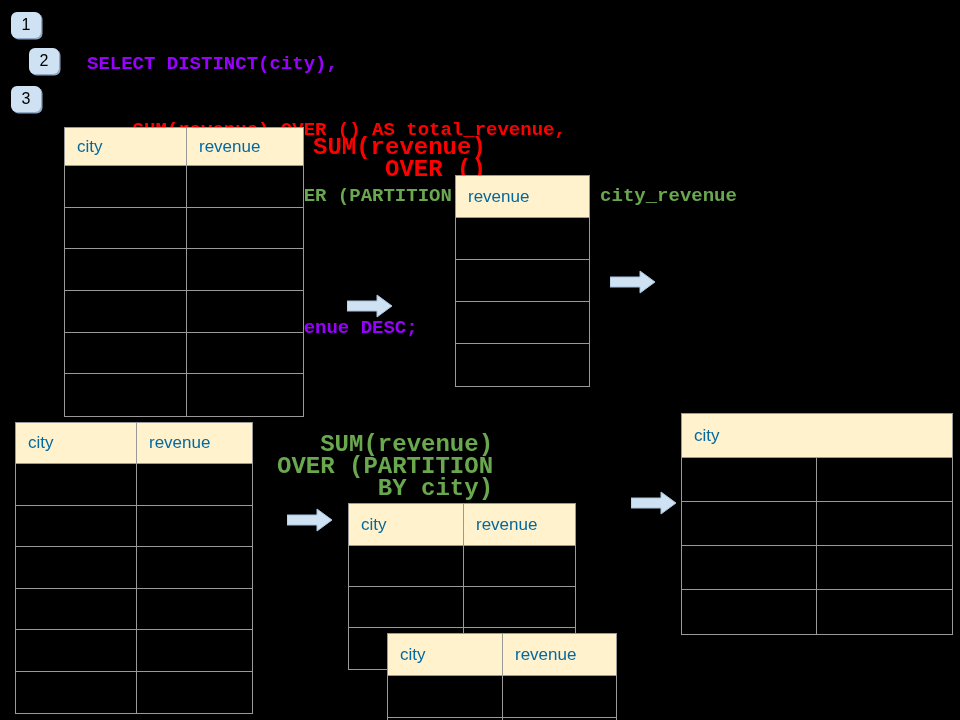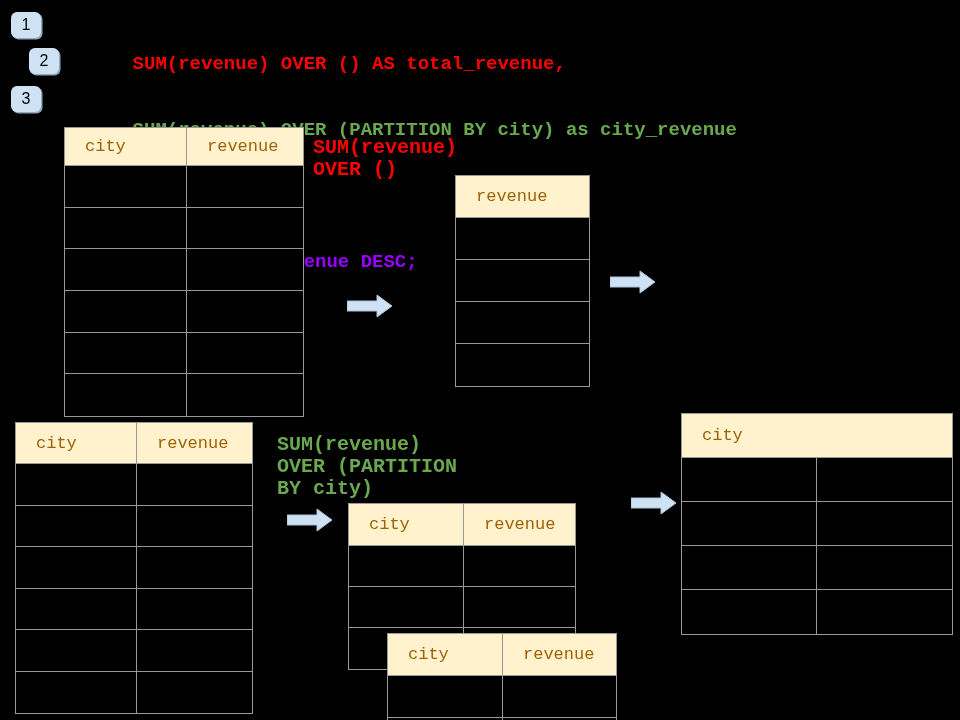--- a/index.html
+++ b/index.html
@@ -12,51 +12,52 @@
   
   .code{position:absolute;left:87px;top:9px;font-family:"Liberation Mono","DejaVu Sans Mono",monospace;
         font-weight:bold;font-size:19px;line-height:22px;white-space:pre;}
   .code .purple{color:#9900FF;}
   .code .red{color:#FF0000;}
   .code .green{color:#6AA84F;}
   .side-note{position:absolute;left:750px;top:32px;color:#9900FF;
         font-family:"Liberation Mono","DejaVu Sans Mono",monospace;font-weight:bold;
         font-size:16px;line-height:20px;white-space:pre-line;}
   .annot{position:absolute;font-family:"Liberation Mono","DejaVu Sans Mono",monospace;
-        font-weight:bold;font-size:20px;line-height:22px;white-space:pre-line;}
+        font-weight:bold;font-size:24px;line-height:22px;white-space:pre-line;text-align:right;}
   .annot.red{color:#FF0000;left:313px;top:137px;}
   .annot.green{color:#6AA84F;left:277px;top:434px;}
   
   .tbl{position:absolute;border:1px solid #999;box-sizing:border-box;background:#000;}
   .tbl .tr{display:flex;}
   .tbl .tr.head{background:#FFF2CC;}
   .tbl .td{box-sizing:border-box;border-right:1px solid #999;border-bottom:1px solid #999;
            flex:0 0 auto;}
   .tbl .td:last-child{border-right:none;flex:1 1 auto;}
   .tbl .tr:last-child .td{border-bottom:none;}
   .tbl .tr.head .td{border-bottom:1px solid #999;display:flex;align-items:center;
-           padding-left:20px;font-size:17px;color:#a16207;font-family:Liberation Mono, monospace;}
+           padding-left:12px;font-size:17px;color:#0369a1;}
   .arrow{position:absolute;}
 </style>
 </head>
 <body>
 
 <div class="stage">
 
   <div class="badge" style="left:11px;top:12px;">
     <span>1</span>
   </div>
   <div class="badge" style="left:29px;top:48px;">
     <span>2</span>
   </div>
   <div class="badge" style="left:11px;top:86px;">
     <span>3</span>
   </div>
 
   <div class="code">
+    <div class="purple">SELECT DISTINCT(city),</div>
     <div class="red">    SUM(revenue) OVER () AS total_revenue,</div>
     <div class="green">    SUM(revenue) OVER (PARTITION BY city) as city_revenue</div>
     <div class="purple">  FROM rides</div>
     <div class="purple">  ORDER by city_revenue DESC;</div>
   </div>
 
 
   <div class="annot red">SUM(revenue)
 OVER ()</div>
   <div class="annot green">SUM(revenue)

